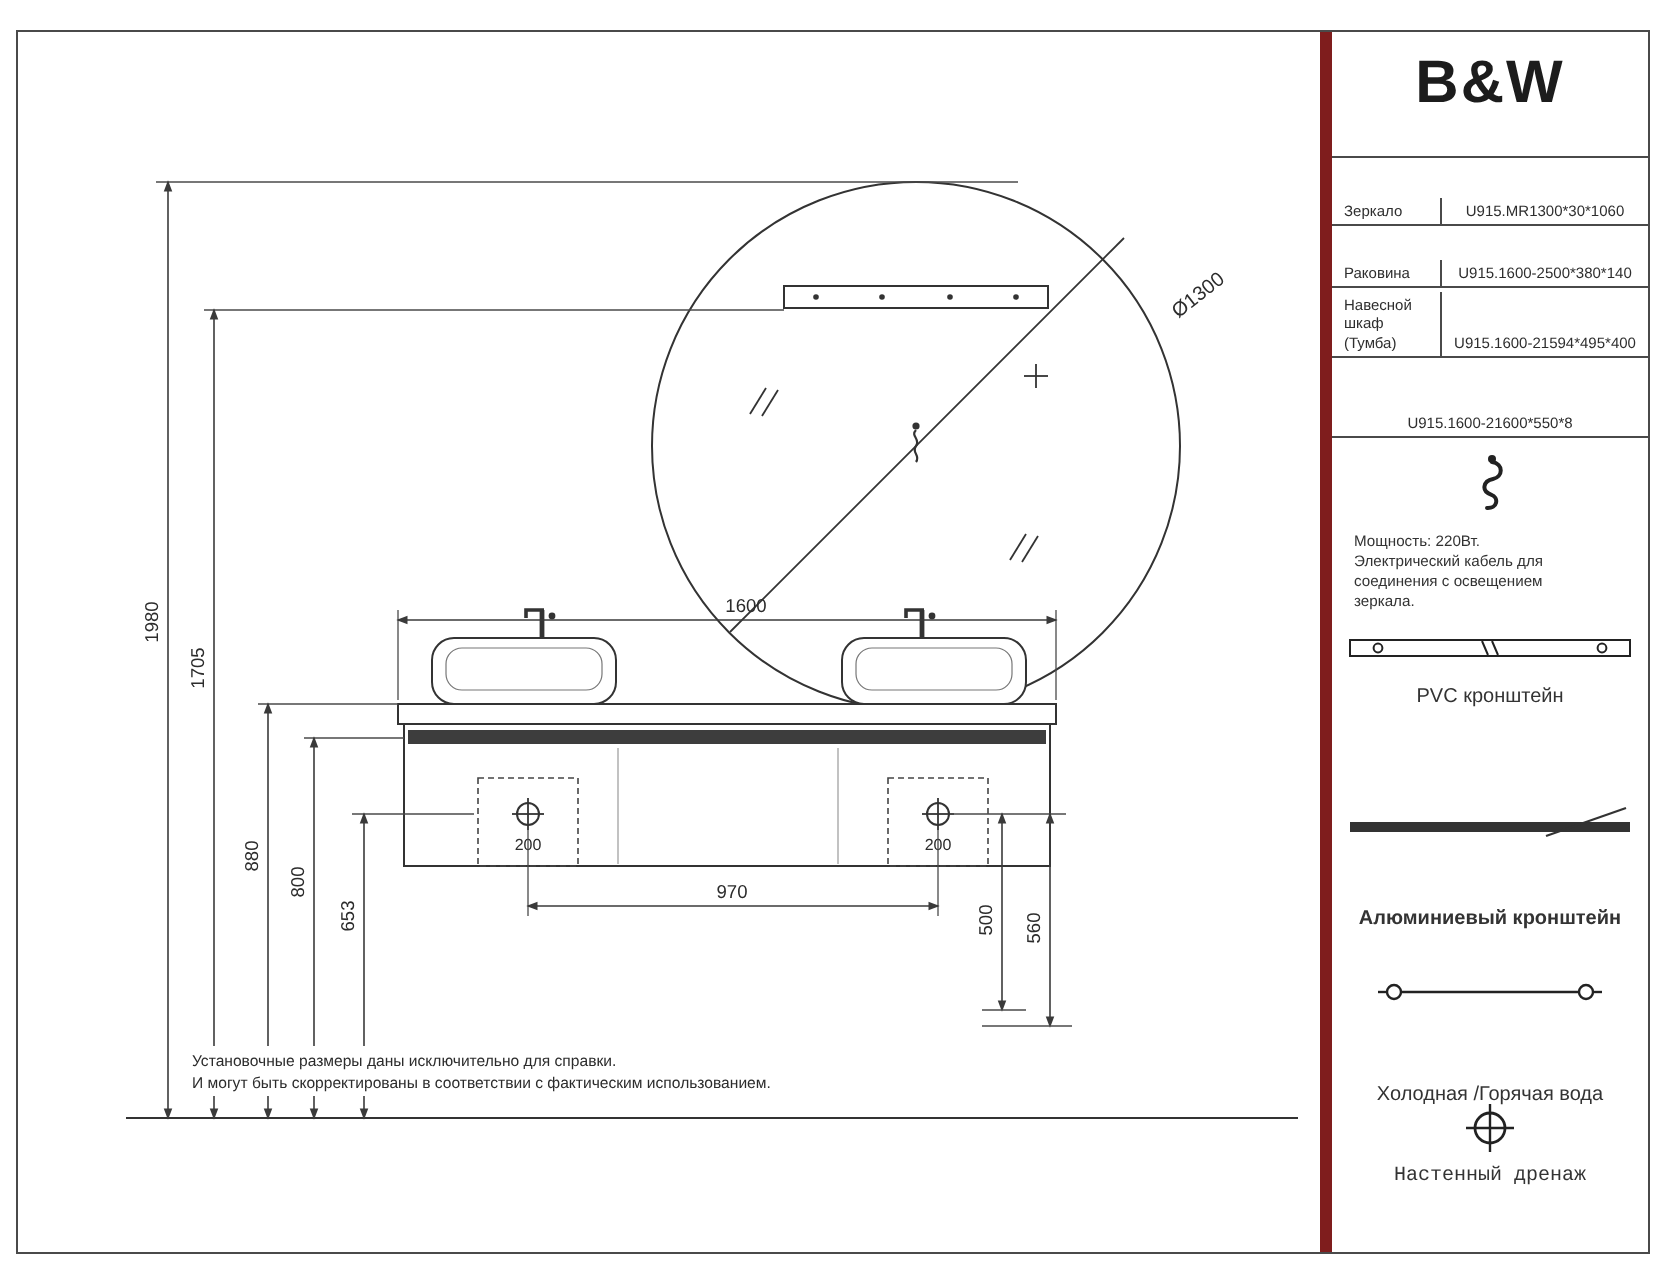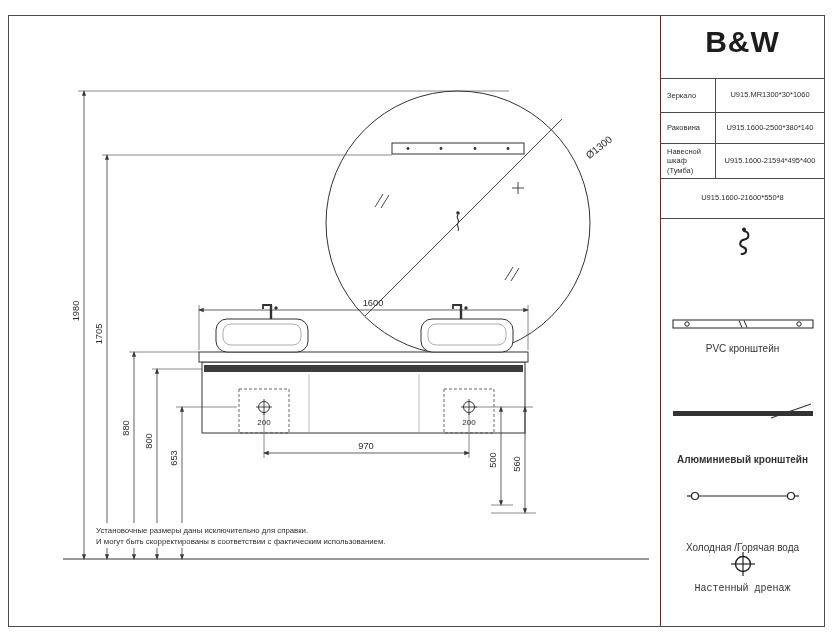--- a/index.html
+++ b/index.html
@@ -10,29 +10,29 @@
   }
   .frame {
     position:absolute; left:8px; top:15px; width:817px; height:612px;
     border:1px solid #4a4a4a; background:#fff;
   }
   .drawing { position:absolute; left:0; top:0; }
 
   
   .panel {
     position:absolute; left:651px; top:0; width:164px; height:610px;
-    border-left:1px solid #7f1d1d;
+    border-left:6px solid #7f1d1d;
     padding-left:34px;
   }
   .logo {
     position:absolute; top:9px; left:0; right:0; text-align:center;
     font-size:30px; font-weight:bold; letter-spacing:1px; color:#1c1c1c;
   }
   .spec-table { position:absolute; top:62px; left:0; right:0; border-top:1px solid #4a4a4a; }
-  .spec-row { display:flex; border-bottom:1px solid #4a4a4a; }
+  .spec-row { display:flex; border-bottom:1px solid #4a4a4a;align-items:flex-end; }
   .rh1{height:34px}.rh2{height:31px}.rh3{height:35px}.rh4{height:40px}
   .spec-label {
     width:55px; border-right:1px solid #4a4a4a; font-size:7.5px; line-height:1.25;
     display:flex; align-items:center; padding:2px 2px 2px 6px; word-wrap:break-word;
   }
   .spec-label > div { width:46px; }
   .spec-value {
     flex:1; display:flex; align-items:center; justify-content:center;
     font-size:7.5px; line-height:1.45; text-align:center;
   }
@@ -233,20 +233,24 @@
         </div>
       </div>
     </div>
 
     <div class="leg-icon ic-cable">
       <svg width="36" height="30" viewBox="0 0 36 30">
         <circle cx="19" cy="3.5" r="2" fill="#222"></circle>
         <path d="M19,5 c6,1 5.5,7.5 0.5,8.5 c-5,1 -6,6 -1,7.8 c4.2,1.5 3.2,7 -2,6.7" fill="none" stroke="#222" stroke-width="2" stroke-linecap="round"></path>
       </svg>
     </div>
+    <div class="power-note">
+      <div>Мощность: 220Вт.</div>
+      <div>Электрический кабель для соединения с освещением зеркала.</div>
+    </div>
 
     <div class="leg-icon ic-pvc">
       <svg width="144" height="18" viewBox="0 0 144 18">
         <rect x="2" y="5" width="140" height="8" fill="#fff" stroke="#222" stroke-width="1"></rect>
         <circle cx="16" cy="9" r="2.2" fill="none" stroke="#222" stroke-width="1"></circle>
         <circle cx="128" cy="9" r="2.2" fill="none" stroke="#222" stroke-width="1"></circle>
         <path d="M68,5.5 l3,7 M73,5.5 l3,7" stroke="#222" stroke-width="1"></path>
       </svg>
     </div>
     <div class="leg-label lb-pvc">PVC кронштейн</div>

